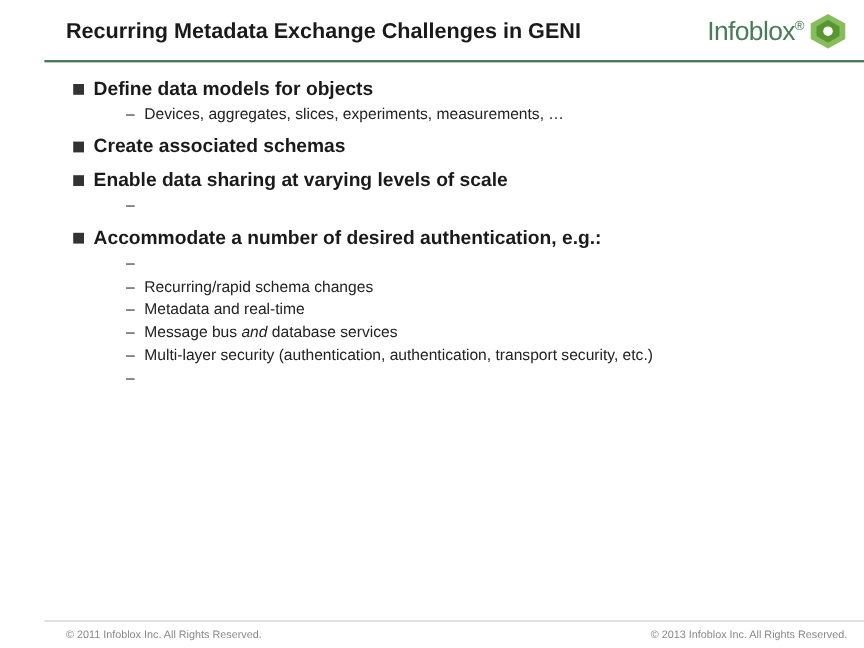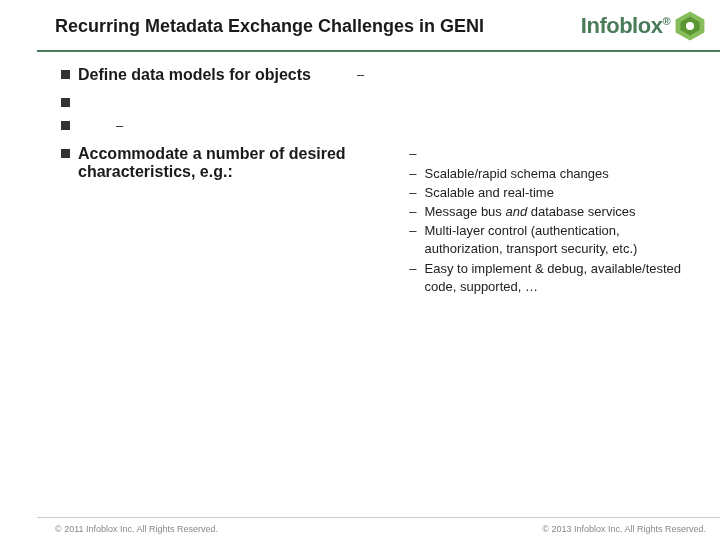--- a/index.html
+++ b/index.html
@@ -40,42 +40,43 @@
     }
 
     .logo-area {
       display: flex;
       align-items: center;
       gap: 4px;
     }
 
     .logo-text {
       font-size: 22px;
-      font-weight: bold;
+      font-weight: normal;
       color: #4a7c59;
       letter-spacing: -0.5px;
     }
 
     .logo-icon {
       width: 32px;
       height: 32px;
     }
 
     .content {
       flex: 1;
       padding: 14px 24px 8px 24px;
       display: flex;
       flex-direction: column;
       gap: 10px;
     }
 
     .bullet-section {
       display: flex;
-      flex-direction: row;
+      flex-direction: column;
       gap: 2px;
+      text-align: right;
     }
 
     .main-bullet {
       display: flex;
       align-items: flex-start;
       gap: 8px;
     }
 
     .bullet-square {
       width: 9px;
@@ -152,66 +153,68 @@
 
   <div class="content">
       <div class="bullet-section">
         <div class="main-bullet">
           <div class="bullet-square"></div>
           <span class="main-bullet-text">Define data models for objects</span>
         </div>
         <div class="sub-bullets">
           <div class="sub-bullet">
             <span class="sub-dash">–</span>
-          </div>
-        </div>
-      </div>
-      <div class="bullet-section">
-        <div class="main-bullet">
-          <div class="bullet-square"></div>
-        </div>
-      </div>
-      <div class="bullet-section">
-        <div class="main-bullet">
-          <div class="bullet-square"></div>
+            <span>Devices, aggregates, slices, experiments, measurements, …</span>
+          </div>
+        </div>
+      </div>
+      <div class="bullet-section">
+        <div class="main-bullet">
+          <div class="bullet-square"></div>
+          <span class="main-bullet-text">Create associated schemas</span>
+        </div>
+      </div>
+      <div class="bullet-section">
+        <div class="main-bullet">
+          <div class="bullet-square"></div>
+          <span class="main-bullet-text">Enable data sharing at varying levels of scale</span>
         </div>
         <div class="sub-bullets">
           <div class="sub-bullet">
             <span class="sub-dash">–</span>
           </div>
         </div>
       </div>
       <div class="bullet-section">
         <div class="main-bullet">
           <div class="bullet-square"></div>
-          <span class="main-bullet-text">Accommodate a number of desired characteristics, e.g.:</span>
+          <span class="main-bullet-text">Accommodate a number of desired authentication, e.g.:</span>
         </div>
         <div class="sub-bullets">
           <div class="sub-bullet">
             <span class="sub-dash">–</span>
           </div>
           <div class="sub-bullet">
             <span class="sub-dash">–</span>
-            <span>Scalable/rapid schema changes</span>
-          </div>
-          <div class="sub-bullet">
-            <span class="sub-dash">–</span>
-            <span>Scalable and real-time</span>
+            <span>Recurring/rapid schema changes</span>
+          </div>
+          <div class="sub-bullet">
+            <span class="sub-dash">–</span>
+            <span>Metadata and real-time</span>
           </div>
           <div class="sub-bullet">
             <span class="sub-dash">–</span>
             <span>Message bus <em>and</em> database services</span>
           </div>
           <div class="sub-bullet">
             <span class="sub-dash">–</span>
-            <span>Multi-layer control (authentication, authorization, transport security, etc.)</span>
-          </div>
-          <div class="sub-bullet">
-            <span class="sub-dash">–</span>
-            <span>Easy to implement &amp; debug, available/tested code, supported, …</span>
+            <span>Multi-layer security (authentication, authentication, transport security, etc.)</span>
+          </div>
+          <div class="sub-bullet">
+            <span class="sub-dash">–</span>
           </div>
         </div>
       </div>
     </div>
 
   <div class="footer">
     <span class="footer-left">© 2011 Infoblox Inc. All Rights Reserved.</span>
     <span class="footer-right">© 2013 Infoblox Inc. All Rights Reserved.</span>
   </div>
 

